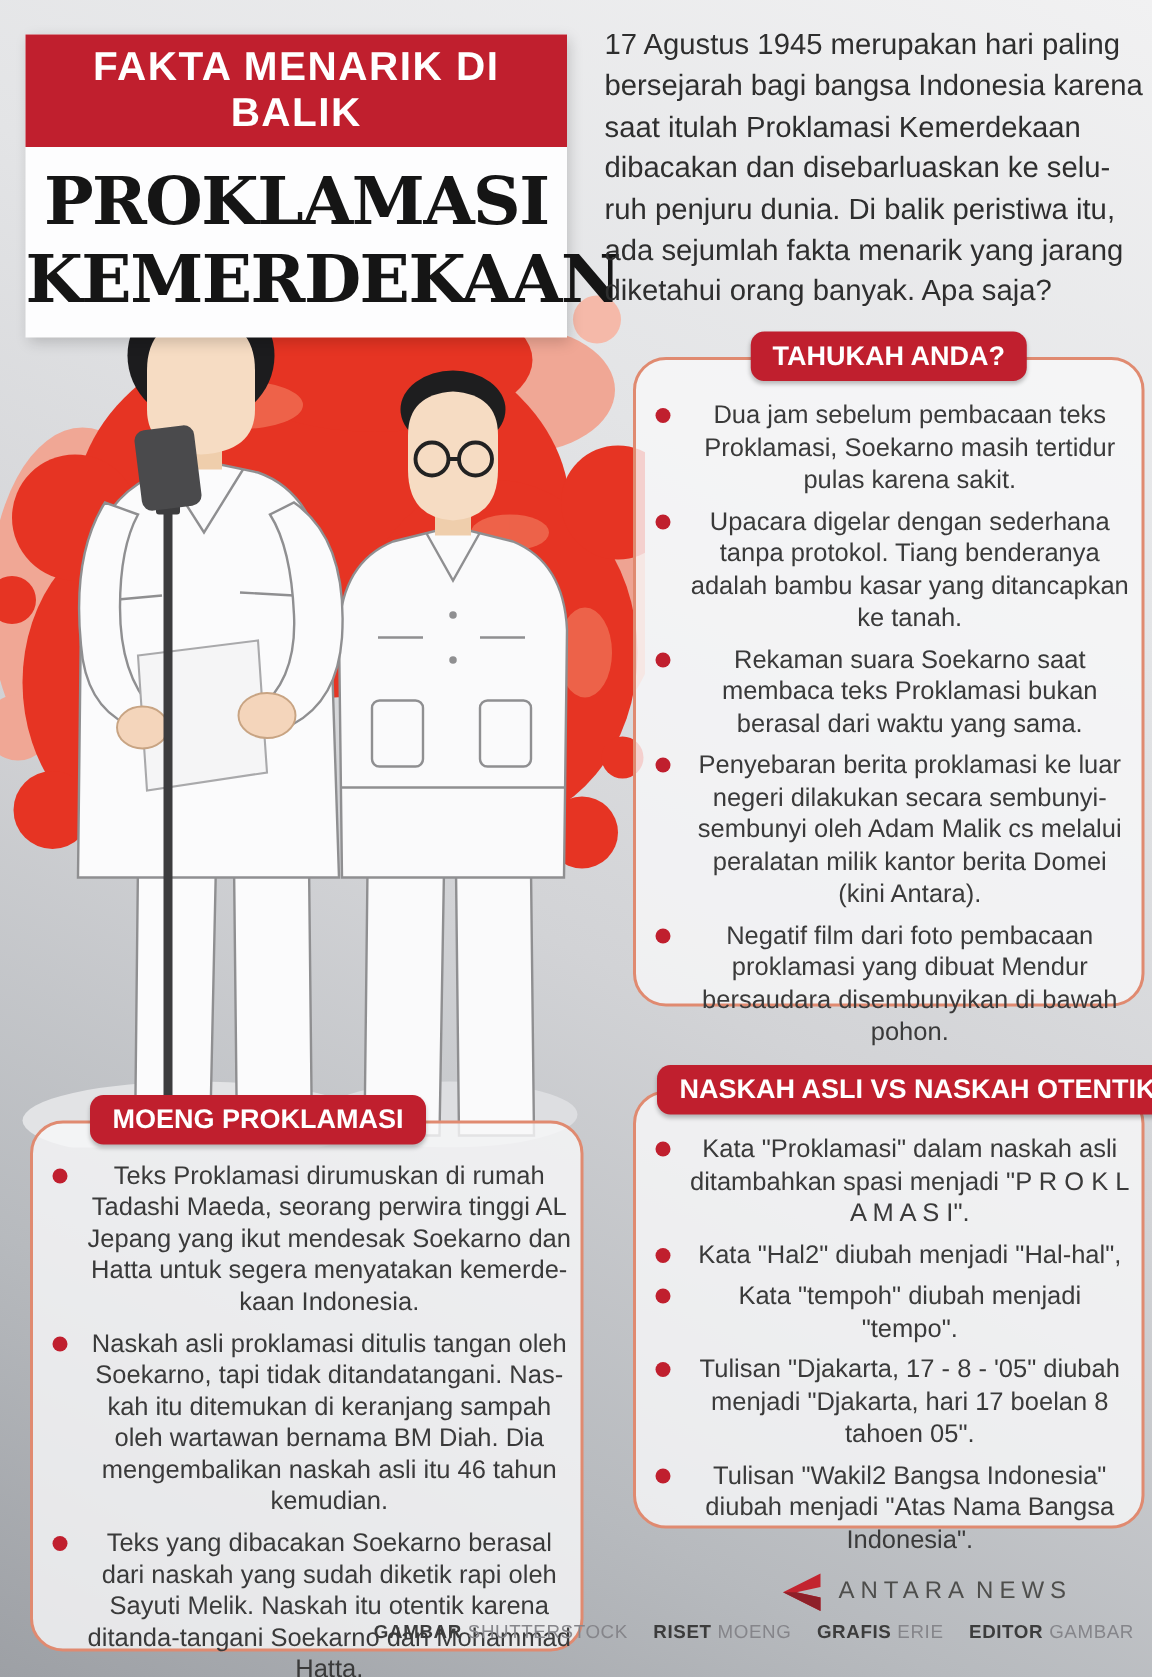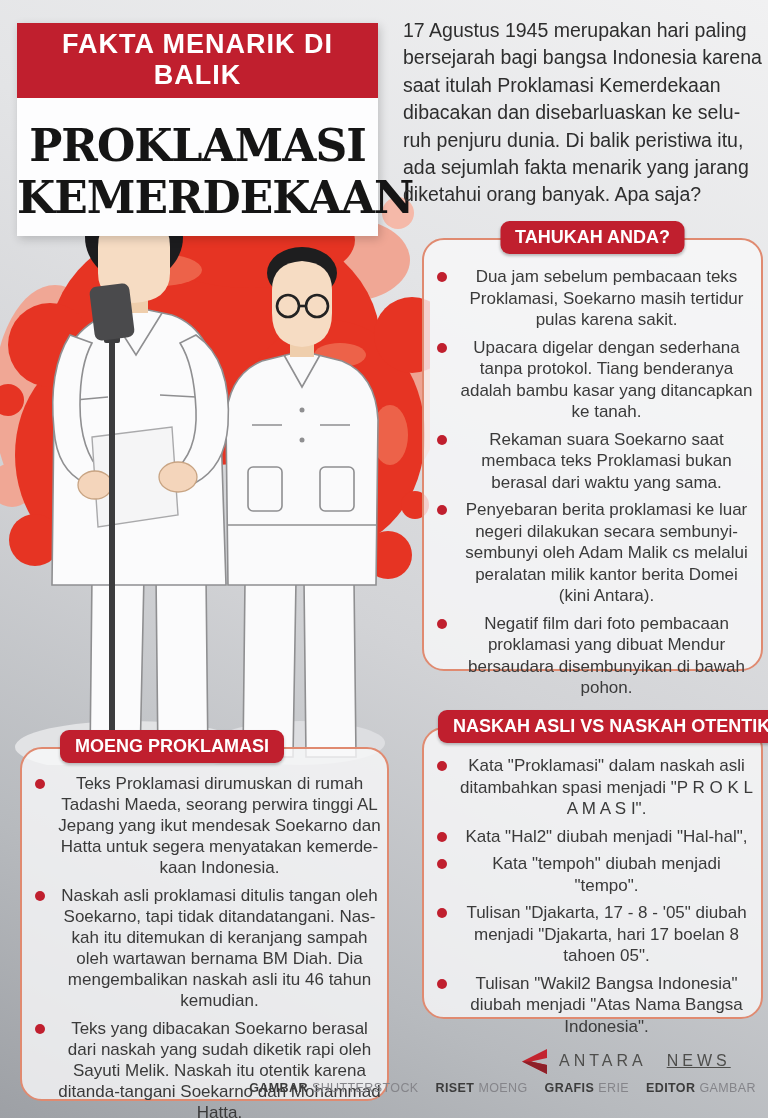--- a/index.html
+++ b/index.html
@@ -6,21 +6,21 @@
   body{font-family:"Liberation Sans",sans-serif;background:#888;}
   .poster{
     position:relative;width:768px;height:1118px;overflow:hidden;margin:0 auto;
     background:linear-gradient(205deg,#f1f1f2 0%,#e3e4e6 30%,#d2d3d6 55%,#b7babe 80%,#9da0a5 100%);
   }
   
   .title-block{position:absolute;left:17px;top:23px;width:361px;background:#fdfdfe;
     box-shadow:2px 3px 9px rgba(0,0,0,.18);}
   .kicker{background:var(--accent-red,#c01f2e);color:#fff;font-weight:bold;font-size:27px;
     letter-spacing:1px;text-align:center;padding:6px 0 7px;}
-  .headline{text-align:center;padding:22px 0 12px;}
+  .headline{text-align:center;padding:11px 0 12px;}
   .headline-line{display:block;font-family:"DejaVu Serif",serif;font-weight:700;
     font-size:44px;line-height:52px;color:#151515;letter-spacing:-1px;}
   
   .intro{position:absolute;left:403px;top:17px;width:362px;color:#2e2e2e;
     font-size:19.5px;line-height:27.4px;}
   .intro-line{white-space:nowrap;}
   
   .box{position:absolute;border:2px solid var(--box-border,#e08a70);border-radius:22px;
     background:rgba(247,247,249,.8);}
   .badge{position:absolute;top:-19px;background:var(--accent-red,#c01f2e);color:#fff;
@@ -39,21 +39,21 @@
   .box-teks .badge{left:38px;}
   .box-naskah .badge{left:14px;}
   .box-teks .bullets{padding:24px 4px 8px 10px;}
   .box-teks .bullet-item{line-height:21px;margin-bottom:7px;}
   
   .illustration{position:absolute;left:0;top:185px;}
   
   .brand{position:absolute;left:520px;top:1046px;display:flex;align-items:center;}
   .brand-glyph{margin-right:9px;}
   .brand-word{font-size:16px;letter-spacing:4px;color:#4e4e4c;font-weight:500;}
-  .brand-word + .brand-word{margin-left:20px;text-decoration:underline;}
+  .brand-word + .brand-word{margin-left:4px;}
   .credits{position:absolute;right:12px;top:1081px;display:flex;gap:17px;
     font-size:12.5px;letter-spacing:.4px;white-space:nowrap;}
   .credit-label{font-weight:bold;color:#3c3c3c;margin-right:4px;}
   .credit-value{color:#85858a;}
 </style>
 </head>
 <body>
 
 <div class="poster">
 

